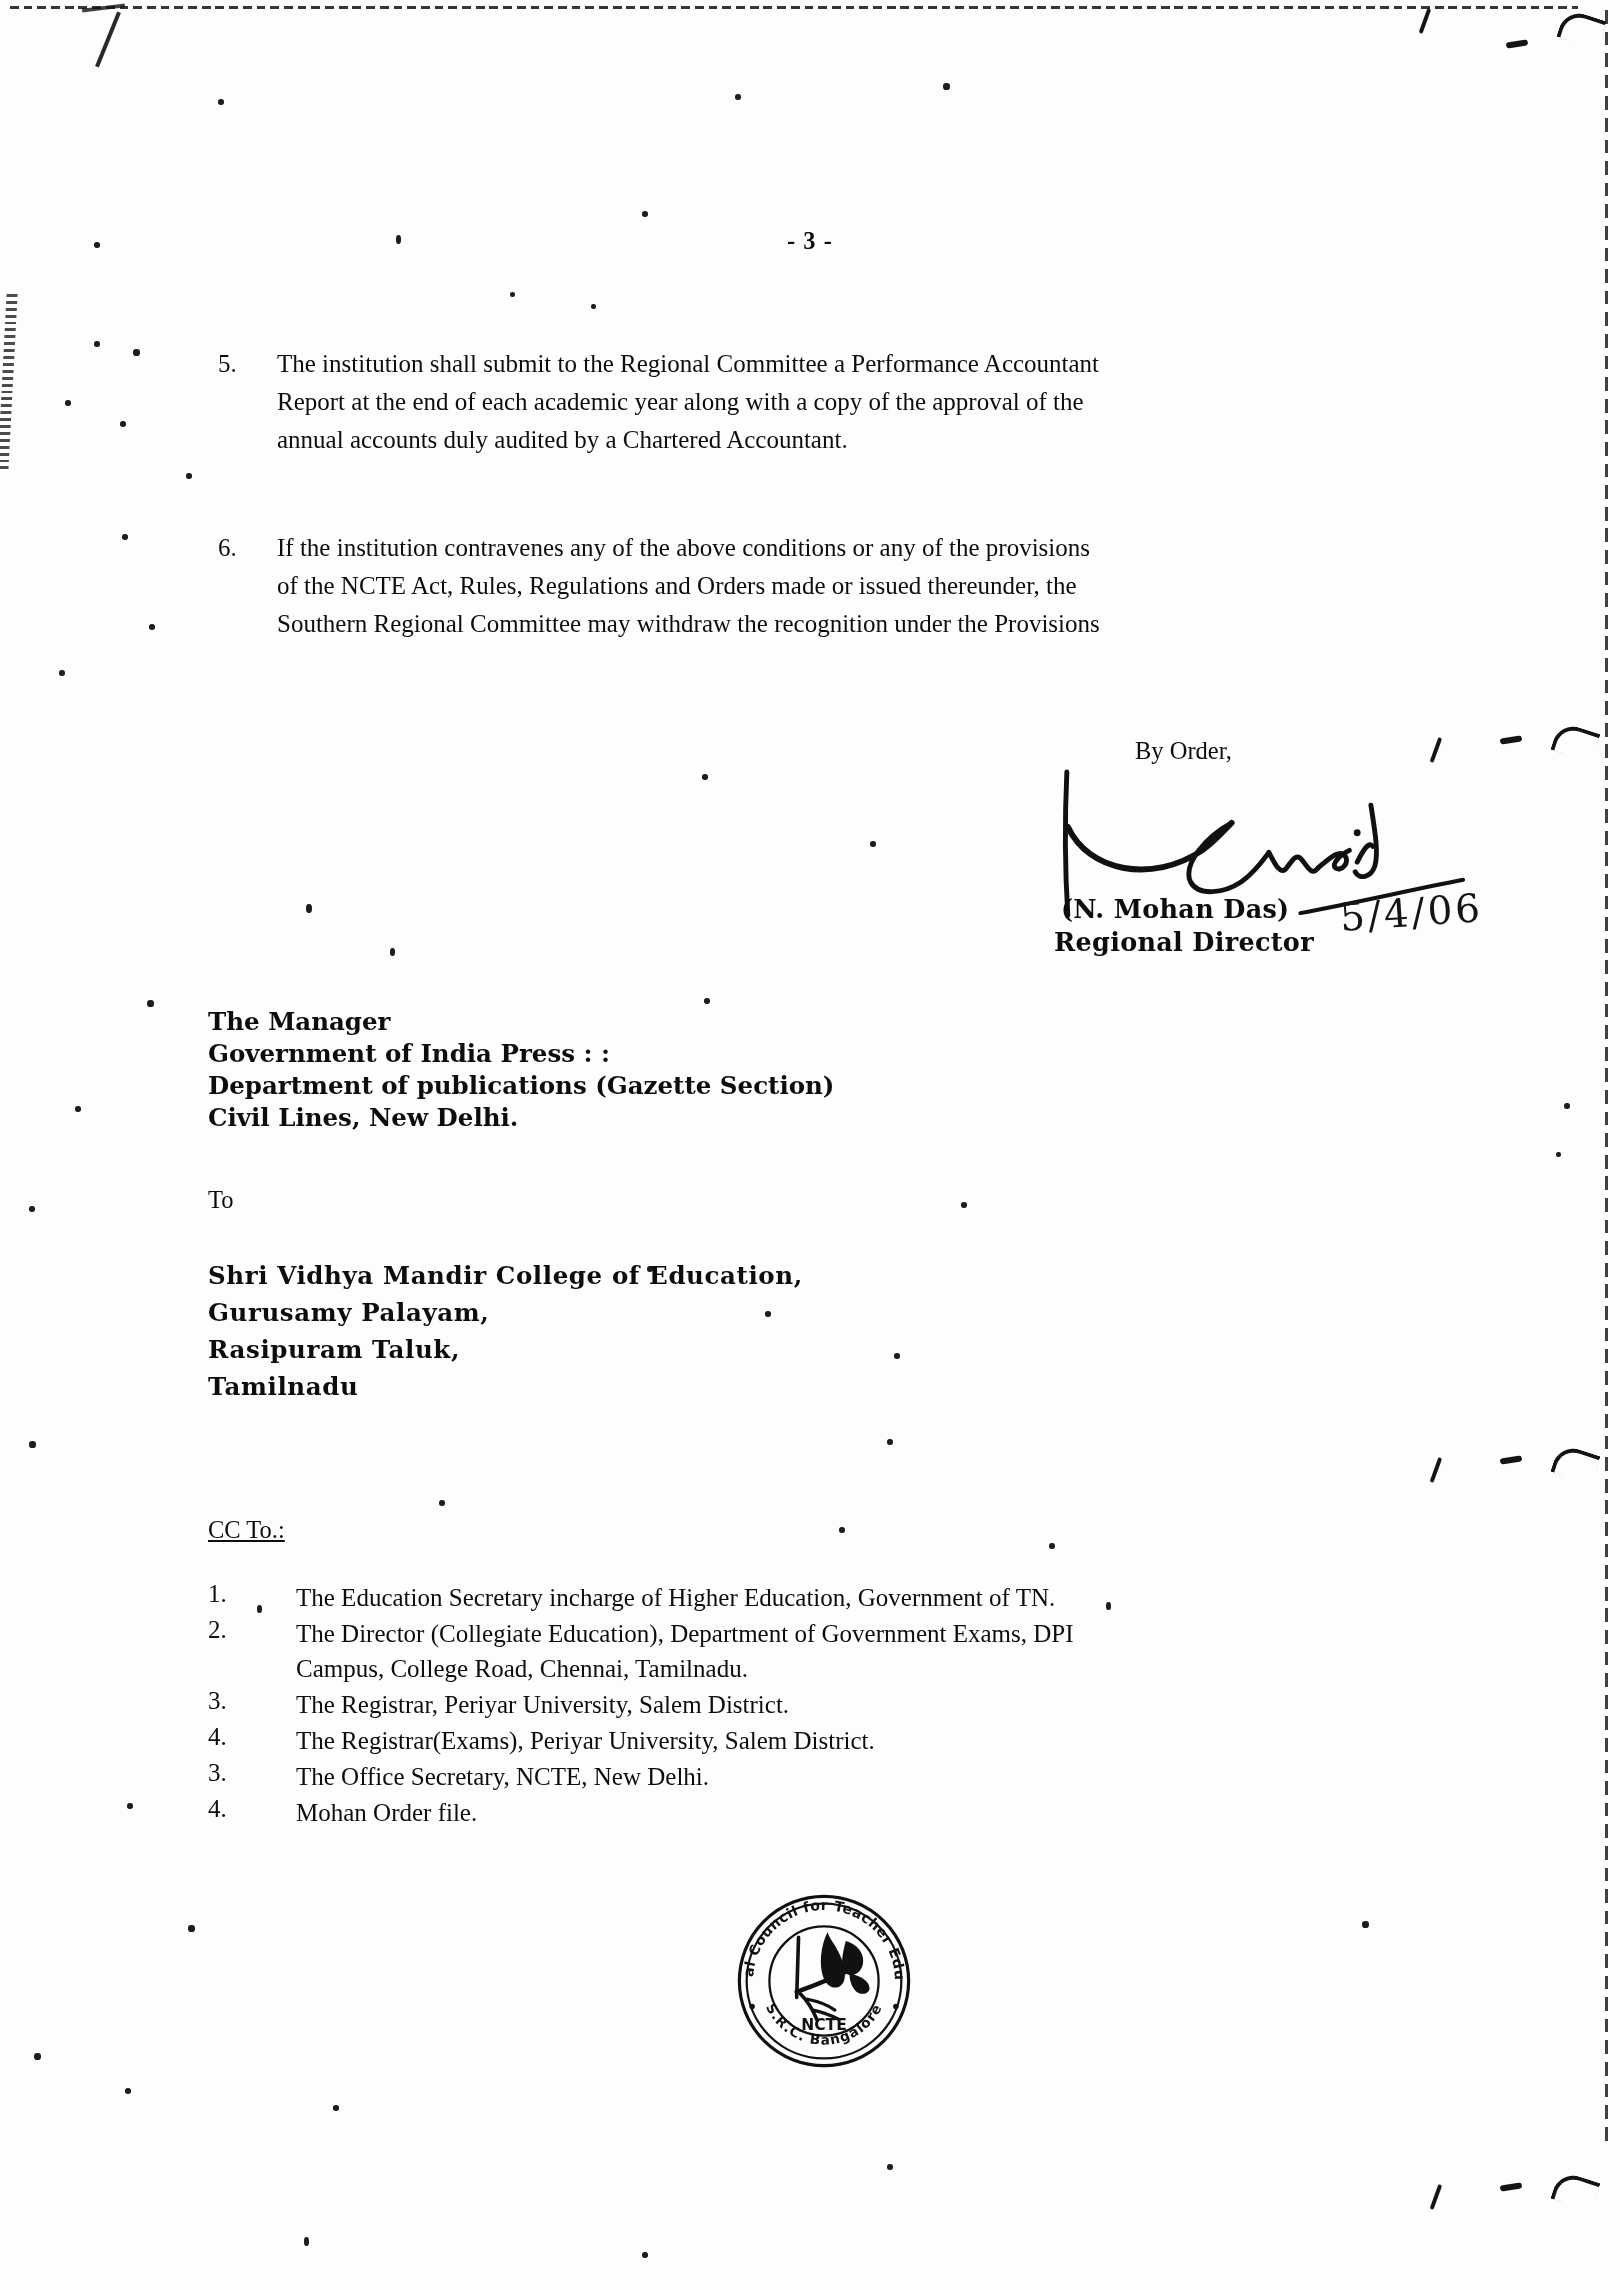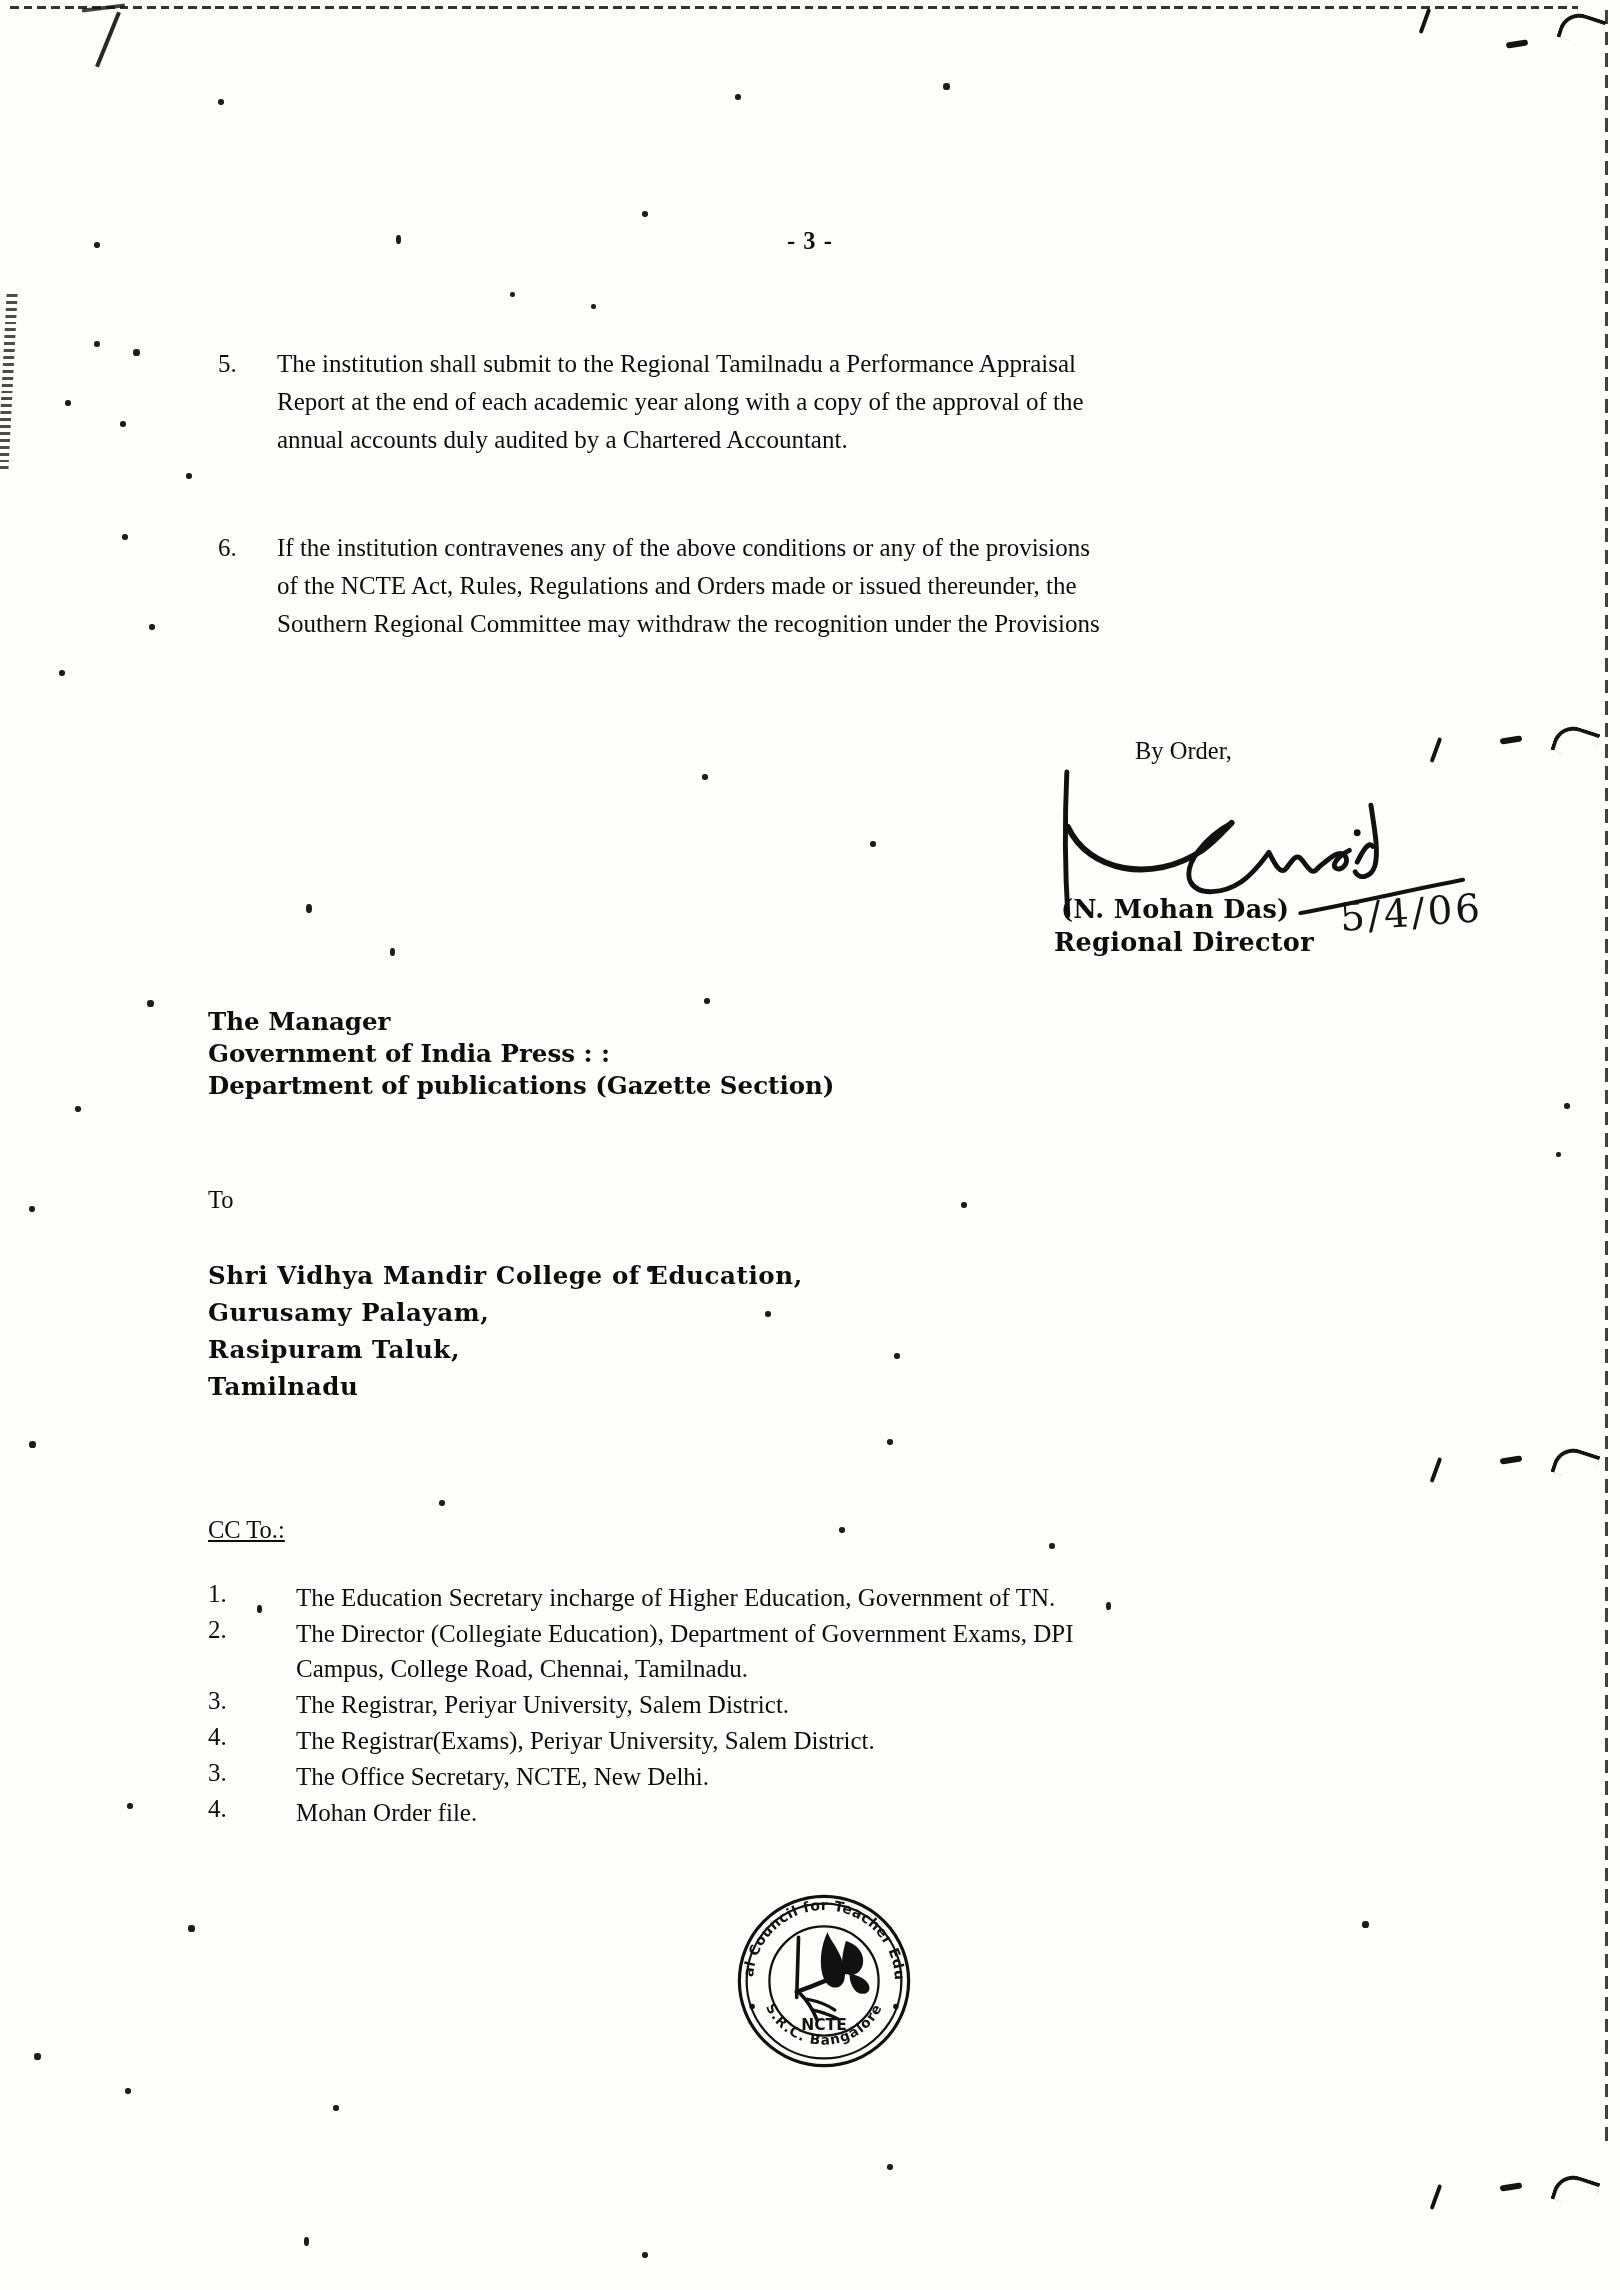--- a/index.html
+++ b/index.html
@@ -207,21 +207,21 @@
   <div class="speck" style="left:887px;  top:2164px;width:5.9px;  height:5.9px;"></div>
   <div class="speck" style="left:642px;  top:2252px;width:5.9px;  height:5.9px;"></div>
   <div class="speck" style="left:304px;  top:2237px;width:4.9px;  height:8.8px;"></div>
   <div class="speck" style="left:125px;  top:2088px;width:5.9px;  height:5.9px;"></div>
 
   <div class="page-number">- 3 -</div>
 
   <div class="clause" id="clause-5">
     <div class="num">5.</div>
     <div class="body">
-      <span>The institution shall submit to the Regional Tamilnadu a Performance Appraisal</span>
+      <span>The institution shall submit to the Regional Committee a Performance Accountant</span>
       <span>Report at the end of each academic year along with a copy of the approval of the</span>
       <span class="last">annual accounts duly audited by a Chartered Accountant.</span>
     </div>
   </div>
 
   <div class="clause" id="clause-6">
     <div class="num">6.</div>
     <div class="body">
       <span>If the institution contravenes any of the above conditions or any of the provisions</span>
       <span>of the NCTE Act, Rules, Regulations and Orders made or issued thereunder, the</span>
@@ -248,20 +248,21 @@
   </div>
 
   <div class="sig-name">(N. Mohan Das)</div>
   <div class="sig-title">Regional Director</div>
   <div class="hand-date">5/4/06</div>
 
   <div class="addr" id="addr-manager">
     <div>The Manager</div>
     <div>Government of India Press  :     :</div>
     <div>Department of publications (Gazette Section)</div>
+    <div>Civil Lines, New Delhi.</div>
   </div>
 
   <div class="addr" id="to-label">To</div>
 
   <div class="addr" id="addr-corr">
     <div>Shri Vidhya Mandir College of Education,</div>
     <div>Gurusamy Palayam,</div>
     <div>Rasipuram Taluk,</div>
     <div>Tamilnadu</div>
   </div>

